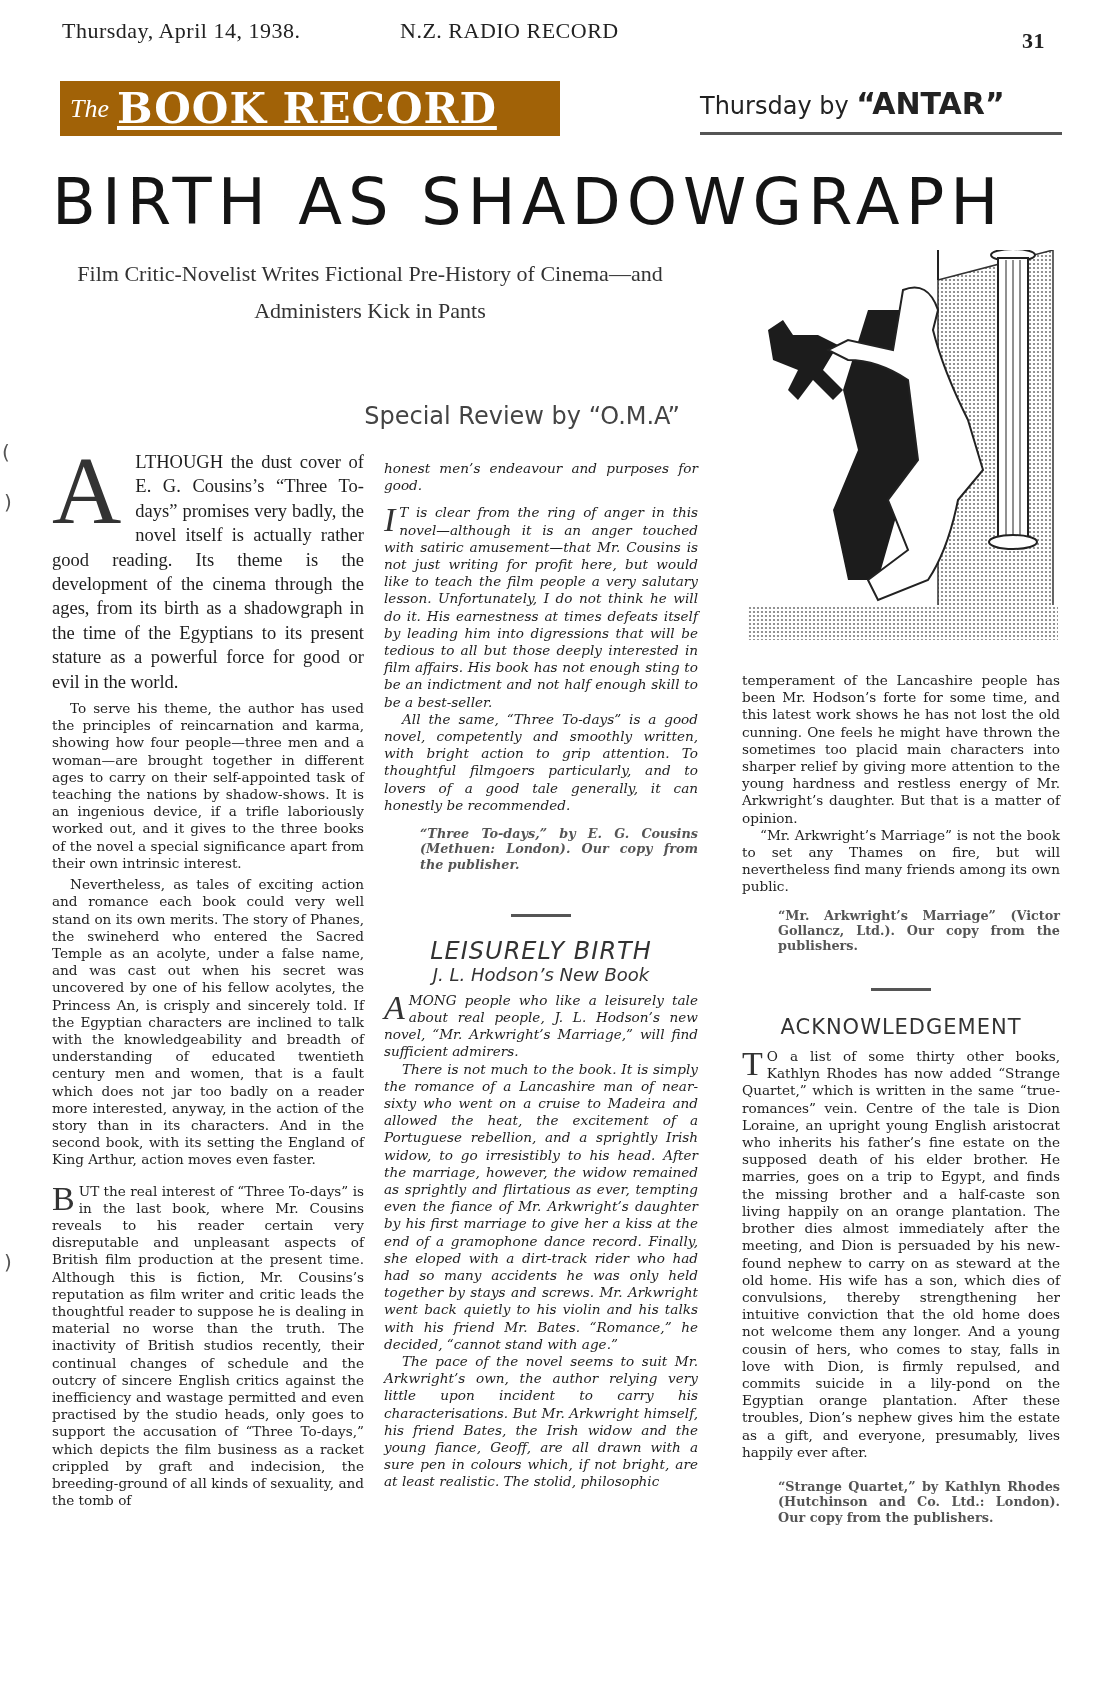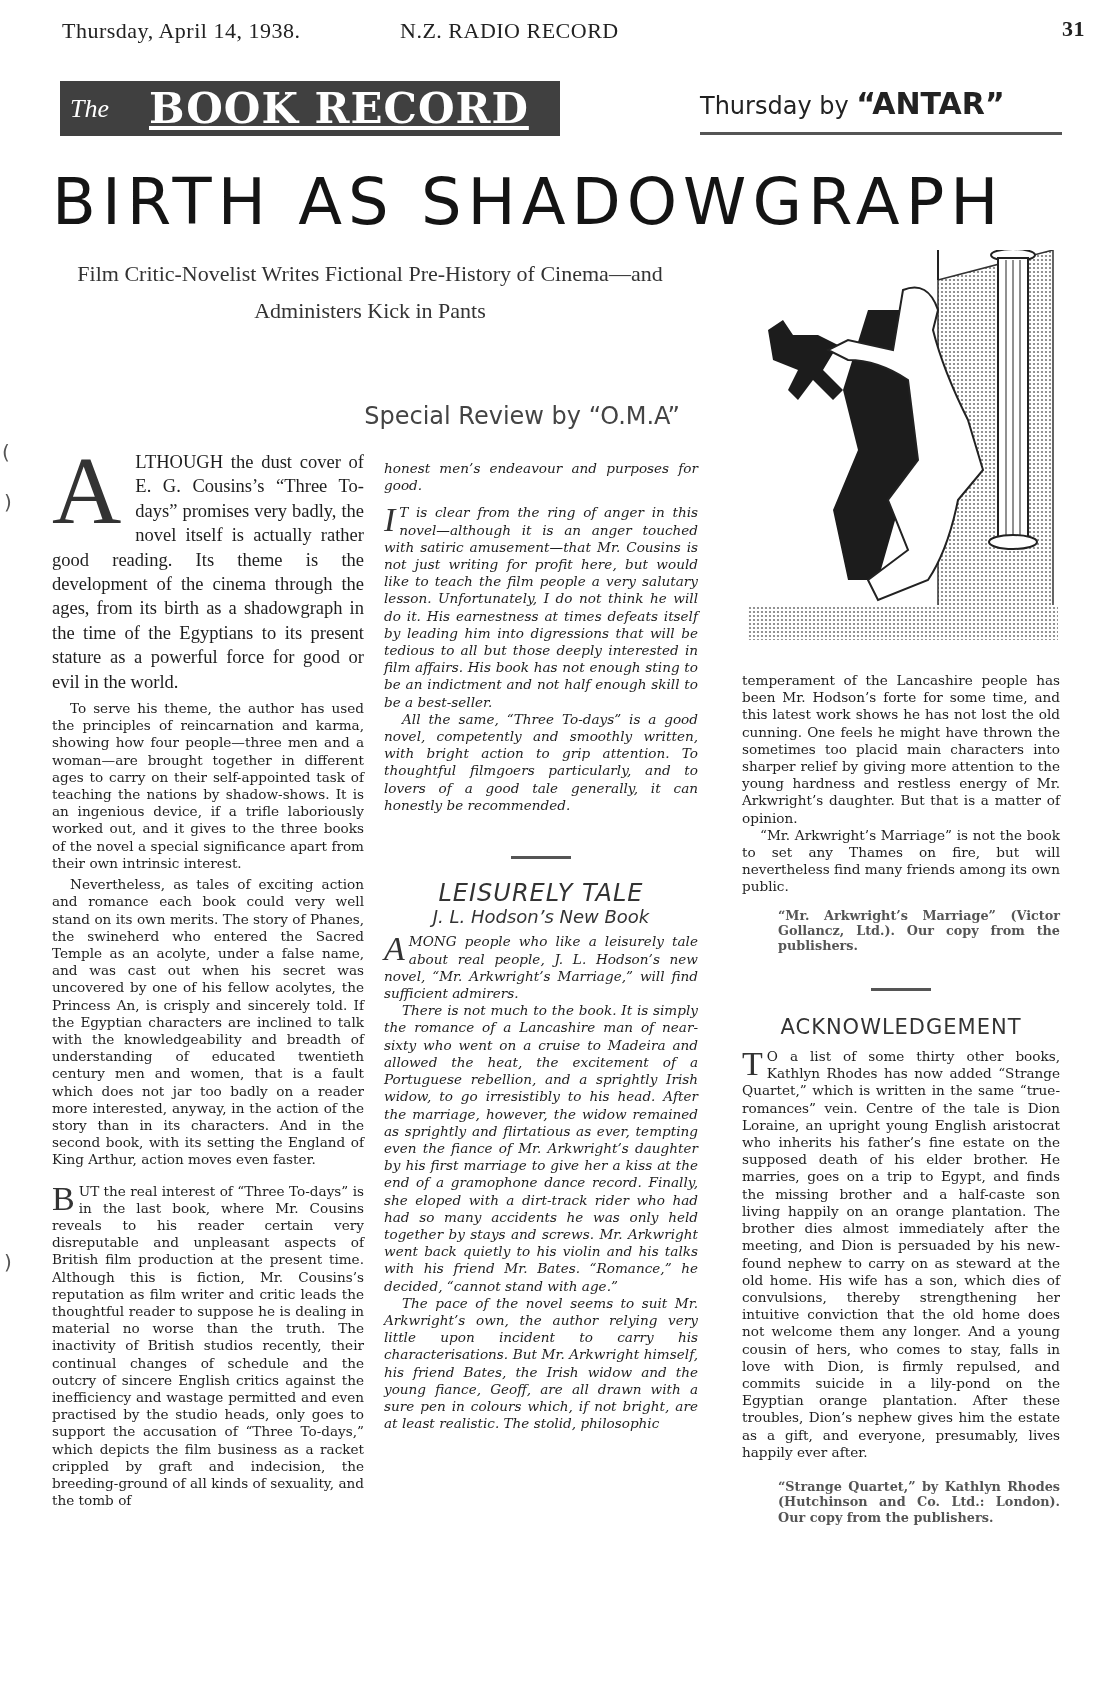--- a/index.html
+++ b/index.html
@@ -1,19 +1,19 @@
 <!DOCTYPE html>
 <html><head>
 <meta charset="utf-8">
 <style>
   html, body { margin: 0; padding: 0; background: #ffffff; }
   body { width: 1114px; height: 1682px; position: relative; overflow: hidden; color: #1a1a1a; font-family: "DejaVu Serif", serif; }
   .abs { position: absolute; }
   .masthead { font-family: "Liberation Serif", serif; font-size: 22px; letter-spacing: 0.5px; color: #222; }
-  .book-record-banner { left: 60px; top: 81px; width: 500px; height: 55px; background: #404040; display: flex; align-items: center; gap: 32px; }
+  .book-record-banner { left: 60px; top: 81px; width: 500px; height: 55px; background: #a16207; display: flex; align-items: center; }
   .banner-the { font-family: "Liberation Serif", serif; font-style: italic; font-size: 26px; color: #fff; margin-left: 10px; margin-right: 8px; }
   .banner-title { font-family: "DejaVu Serif", serif; font-weight: bold; font-size: 42px; color: #fff; letter-spacing: 1px; text-decoration: underline; }
   .conducted { left: 700px; top: 86px; font-family: "DejaVu Sans", sans-serif; font-size: 24px; color: #222; }
   .conducted b { font-size: 30px; }
   .conducted-rule { left: 700px; top: 132px; width: 362px; height: 3px; background: #555; }
   .headline { left: 52px; top: 165px; width: 1010px; font-family: "DejaVu Sans", sans-serif; font-size: 64px; letter-spacing: 6px; color: #141414; white-space: nowrap; }
   .deck { left: 60px; top: 255px; width: 620px; text-align: center; font-family: "Liberation Serif", serif; font-size: 22px; line-height: 37px; color: #333; }
   .byline { left: 60px; top: 402px; width: 620px; text-align: right; font-family: "DejaVu Sans", sans-serif; font-size: 24px; color: #444; }
   .col { position: absolute; font-size: 13.6px; line-height: 17.2px; text-align: justify; font-family: "DejaVu Serif", serif; color: #1e1e1e; }
   .col p { margin: 0; text-indent: 18px; }
@@ -27,21 +27,21 @@
   .section-sub { text-align: center; font-family: "DejaVu Sans", sans-serif; font-size: 18px; color: #333; text-indent: 0 !important; }
   .spacer { height: 14px; }
   .illustration { left: 728px; top: 250px; width: 330px; height: 390px; }
   .margin-mark { font-family: "DejaVu Sans", sans-serif; font-size: 20px; color: #555; }
 </style>
 </head>
 <body>
 
 <div class="abs masthead" style="left:62px; top:18px;font-family:Liberation Serif, serif;">Thursday, April 14, 1938.</div>
 <div class="abs masthead" style="left:400px; top:18px;">N.Z. RADIO RECORD</div>
-<div class="abs masthead" style="left:1022px; top:16px; font-weight:bold;margin-left:40px;">31</div>
+<div class="abs masthead" style="left:1022px; top:28px; font-weight:bold;">31</div>
 
 <div class="abs book-record-banner">
   <span class="banner-the">The</span>
   <span class="banner-title">BOOK RECORD</span>
 </div>
 <div class="abs conducted">
   <span>Thursday by</span>
   <b>“ANTAR”</b>
 </div>
 <div class="abs conducted-rule"></div>
@@ -89,24 +89,25 @@
   </p>
 </div>
 
 <div class="col" style="left:384px; top:460px; width:314px;font-style:italic;">
   <p class="noindent">honest men’s endeavour and purposes for good.</p>
   <div style="height:10px"></div>
   <p class="noindent">
     <span class="dropcap">I</span><span>T is clear from the ring of anger in this novel—although it is an anger touched with satiric amusement—that Mr. Cousins is not just writing for profit here, but would like to teach the film people a very salutary lesson. Unfortunately, I do not think he will do it. His earnestness at times defeats itself by leading him into digressions that will be tedious to all but those deeply interested in film affairs. His book has not enough sting to be an indictment and not half enough skill to be a best-seller.</span>
   </p>
   <p>All the same, “Three To-days” is a good novel, competently and smoothly written, with bright action to grip attention. To thoughtful filmgoers particularly, and to lovers of a good tale generally, it can honestly be recommended.</p>
+  <p class="credit noindent">“Three To-days,” by E. G. Cousins (Methuen: London). Our copy from the publisher.</p>
   <div style="height:42px"></div>
   <div class="section-rule"></div>
   <div style="height:26px"></div>
-  <p class="section-head">LEISURELY TALE</p>
+  <p class="section-head">LEISURELY BIRTH</p>
   <div style="height:6px"></div>
   <p class="section-sub">J. L. Hodson’s New Book</p>
   <div style="height:8px"></div>
   <p class="noindent">
     <span class="dropcap">A</span><span>MONG people who like a leisurely tale about real people, J. L. Hodson’s new novel, “Mr. Arkwright’s Marriage,” will find sufficient admirers.</span>
   </p>
   <p>There is not much to the book. It is simply the romance of a Lancashire man of near-sixty who went on a cruise to Madeira and allowed the heat, the excitement of a Portuguese rebellion, and a sprightly Irish widow, to go irresistibly to his head. After the marriage, however, the widow remained as sprightly and flirtatious as ever, tempting even the fiance of Mr. Arkwright’s daughter by his first marriage to give her a kiss at the end of a gramophone dance record. Finally, she eloped with a dirt-track rider who had had so many accidents he was only held together by stays and screws. Mr. Arkwright went back quietly to his violin and his talks with his friend Mr. Bates. “Romance,” he decided, “cannot stand with age.”</p>
   <p>The pace of the novel seems to suit Mr. Arkwright’s own, the author relying very little upon incident to carry his characterisations. But Mr. Arkwright himself, his friend Bates, the Irish widow and the young fiance, Geoff, are all drawn with a sure pen in colours which, if not bright, are at least realistic. The stolid, philosophic</p>
 </div>
 

